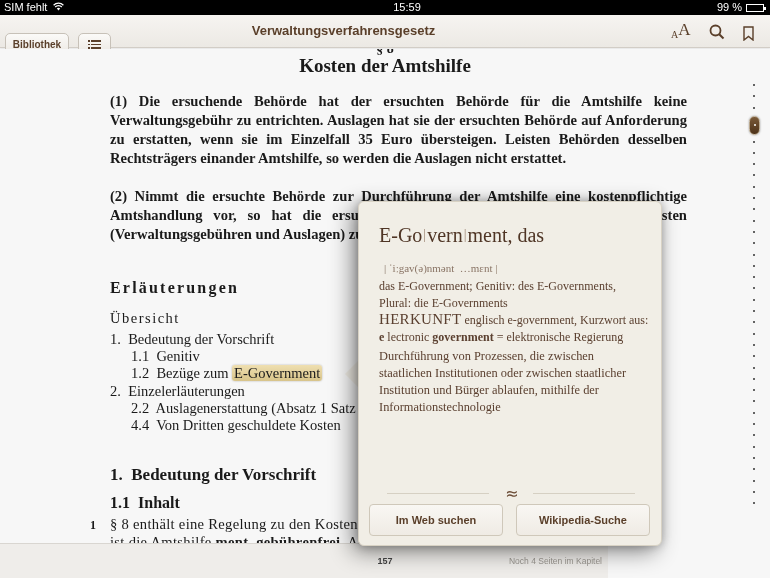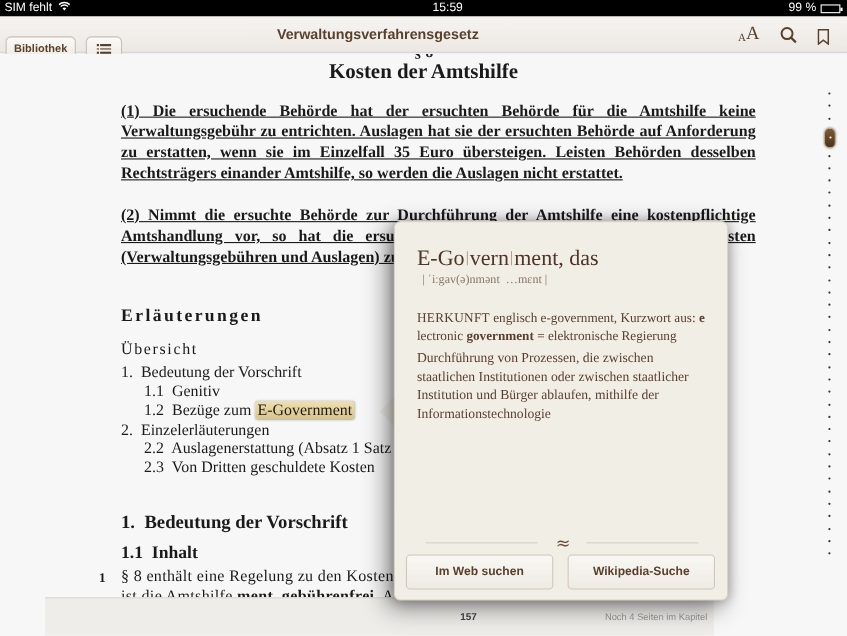--- a/index.html
+++ b/index.html
@@ -35,21 +35,21 @@
   .font-icon .small { font-size: 10px; }
   .font-icon .big { font-size: 17px; }
   .search-icon { left: 709px; top: 7px; }
   .bookmark-icon { left: 743px; top: 8px; }
 
   
   .page { position: absolute; left: 0; top: 49px; width: 770px; height: 494px; background: #f7f7f7; overflow: hidden; }
   .serif { font-family: "Liberation Serif", serif; color: #1a1a1a; }
   .sec-mark { position: absolute; left: 0; width: 770px; text-align: center; top: -8px; font-size: 14px; font-weight: bold; }
   .heading { position: absolute; left: 0; width: 770px; text-align: center; top: 6px; font-size: 19px; font-weight: bold; }
-  .para { position: absolute; left: 110px; width: 577px; font-size: 14.6px; font-weight: bold; line-height: 19px; text-align: justify; text-decoration: underline; }
+  .para { position: absolute; left: 110px; width: 577px; font-size: 14.6px; font-weight: bold; line-height: 19px; text-align: justify; }
   .para p { margin: 0; }
   .p1 { top: 43px; }
   .p2 { top: 138px; }
   .erl { position: absolute; left: 110px; top: 230px; font-size: 16px; font-weight: bold; letter-spacing: 2.2px; }
   .uebers { position: absolute; left: 110px; top: 261px; font-size: 14.5px; letter-spacing: 1.5px; }
   .toc-list { position: absolute; left: 110px; top: 282px; font-size: 14.5px; line-height: 17.2px; }
   .toc-list div { white-space: nowrap; }
   .toc-list .l2 { padding-left: 21px; }
   .hl { background: linear-gradient(#efdfb0, #d8c48a); border-radius: 3px; padding: 0 2px; box-shadow: 0 0 2px rgba(0,0,0,0.3); }
   .h1b { position: absolute; left: 110px; top: 416px; font-size: 17px; font-weight: bold; }
@@ -60,36 +60,36 @@
   .bl2 { top: 485px; }
 
   
   .scrubber { position: absolute; left: 749px; top: 84px; width: 10px; height: 430px; }
   .scrubber .dot { position: absolute; left: 4px; width: 2px; height: 2px; background: #333; border-radius: 50%; }
   .scrub-knob { position: absolute; left: 749px; top: 116px; width: 11px; height: 19px; border-radius: 6px;
     background: linear-gradient(#7a5a38, #4d3219); border: 1px solid #b8a78e; box-shadow: 0 0 2px rgba(0,0,0,0.4); cursor: pointer; }
   .scrub-knob::after { content: ""; position: absolute; left: 4px; top: 7px; width: 2px; height: 2px; background: #fff; border-radius: 50%; }
 
   
-  .footer { position: absolute; left: 0; top: 543px; width: 608px; height: 35px; background: #efedea; border-top: 1px solid #d9d6d1; margin-left: 41px; }
+  .footer { position: absolute; left: 0; top: 543px; width: 608px; height: 35px; background: #efedea; border-top: 1px solid #d9d6d1; }
   .footer .pageno { position: absolute; left: 0; width: 770px; text-align: center; top: 12px; font-size: 9px; font-weight: bold; color: #444; }
   .footer .remaining { position: absolute; right: 6px; top: 12px; font-size: 8.5px; color: #9a9690; }
 
   
   .popover { position: absolute; left: 358px; top: 201px; width: 304px; height: 345px; background: #f1eee6;
     border-radius: 6px; border: 1px solid #d8d2c4;
     box-shadow: -6px 6px 22px rgba(0,0,0,0.45), 0 0 10px rgba(0,0,0,0.25); }
   .popover-arrow { position: absolute; left: 345px; top: 360px; width: 0; height: 0;
     border-top: 14px solid transparent; border-bottom: 14px solid transparent; border-right: 14px solid #f1eee6; }
   .pop-content { position: absolute; left: 20px; top: 22px; width: 270px; color: #5b4030; font-family: "Liberation Serif", serif; }
   .headword { font-size: 20px; color: #4f3525; }
   .headword .sep { color: #a08a78; font-size: 14px; vertical-align: 3px; padding: 0 1px; }
-  .pron { font-size: 11px; color: #8a7566; margin-top: 1px; padding-left: 5px; }
+  .pron { font-size: 11px; color: #8a7566; margin-top: 15px; padding-left: 5px; }
   .def { font-size: 12px; line-height: 16.5px; margin-top: 4px; color: #5b4030; }
-  .def .sc { font-size: 12px; letter-spacing: 0.3px; }
+  .def .sc { font-size: 15px; letter-spacing: 0.3px; }
   .def2 { margin-top: 3px; font-size: 12.4px; line-height: 17px; }
   .divider { position: absolute; left: 28px; top: 286px; width: 248px; height: 10px; }
   .divider .line { position: absolute; top: 5px; height: 1px; background: #d6d0c3; width: 102px; }
   .divider .l { left: 0; } .divider .r { right: 0; }
   .divider .wave { position: absolute; left: 110px; top: -4px; width: 30px; text-align: center; color: #6b4c36; font-size: 16px; font-family: "DejaVu Sans", sans-serif; }
   .pop-btn { position: absolute; top: 302px; width: 134px; height: 32px; border: 1px solid #cfc8ba; border-radius: 4px;
     background: linear-gradient(#f9f7f3, #efebe4); color: #5a3f2a; font-size: 11px; font-weight: bold;
     display: flex; align-items: center; justify-content: center; cursor: pointer; }
   .pop-btn.web { left: 10px; }
   .pop-btn.wiki { left: 157px; }
@@ -157,21 +157,21 @@
 
   <div class="erl serif">Erläuterungen</div>
   <div class="uebers serif">Übersicht</div>
 
   <div class="toc-list serif">
     <div><span>1.</span>&nbsp; <span>Bedeutung der Vorschrift</span></div>
     <div class="l2"><span>1.1</span>&nbsp; <span>Genitiv</span></div>
     <div class="l2"><span>1.2</span>&nbsp; <span>Bezüge zum </span><span class="hl">E-Government</span></div>
     <div><span>2.</span>&nbsp; <span>Einzelerläuterungen</span></div>
     <div class="l2"><span>2.2</span>&nbsp; <span>Auslagenerstattung (Absatz 1 Satz 1</span></div>
-    <div class="l2"><span>2.3</span>&nbsp; <span>Von Dritten geschuldete Kosten</span></div>
+    <div class="l2"><span>4.4</span>&nbsp; <span>Von Dritten geschuldete Kosten</span></div>
   </div>
 
   <div class="h1b serif" style="white-space:pre">1.  Bedeutung der Vorschrift</div>
   <div class="h11 serif" style="white-space:pre">1.1  Inhalt</div>
   <div class="margin-num serif">1</div>
   <div class="body-line bl1 serif">§ 8 enthält eine Regelung zu den Kosten der Amtshilfe. Nach Absatz 1</div>
   <div class="body-line bl2 serif"><span>ist die Amtshilfe </span><b>ment. gebührenfrei</b><span>. Auslagen sind zu erstatten, wenn sie den Betrag</span></div>
 </div>
 
 <div class="scrubber" id="scrubber">
@@ -219,21 +219,21 @@
   <div class="pageno">157</div>
   <div class="remaining">Noch 4 Seiten im Kapitel</div>
 </div>
 
 <div class="popover-arrow"></div>
 <div class="popover">
   <div class="pop-content">
     <div class="headword"><span>E-Go</span><span class="sep">|</span><span>vern</span><span class="sep">|</span><span>ment, das</span></div>
     <div class="pron" style="white-space:pre">| ˈiːgav(ə)nmənt  …mɛnt |</div>
     <div class="def">
-      <br>
+      <span>das E-Government; Genitiv: des E-Governments, Plural: die E-Governments</span><br>
       <span class="sc">HERKUNFT</span><span> englisch e-government, Kurzwort aus: </span><b>e</b><span> lectronic </span><b>government</b><span> = elektronische Regierung</span>
     </div>
     <div class="def def2">Durchführung von Prozessen, die zwischen staatlichen Institutionen oder zwischen staatlicher Institution und Bürger ablaufen, mithilfe der Informationstechnologie</div>
   </div>
   <div class="divider">
     <span class="line l"></span>
     <span class="wave">≈</span>
     <span class="line r"></span>
   </div>
   <div class="pop-btn web">Im Web suchen</div>

